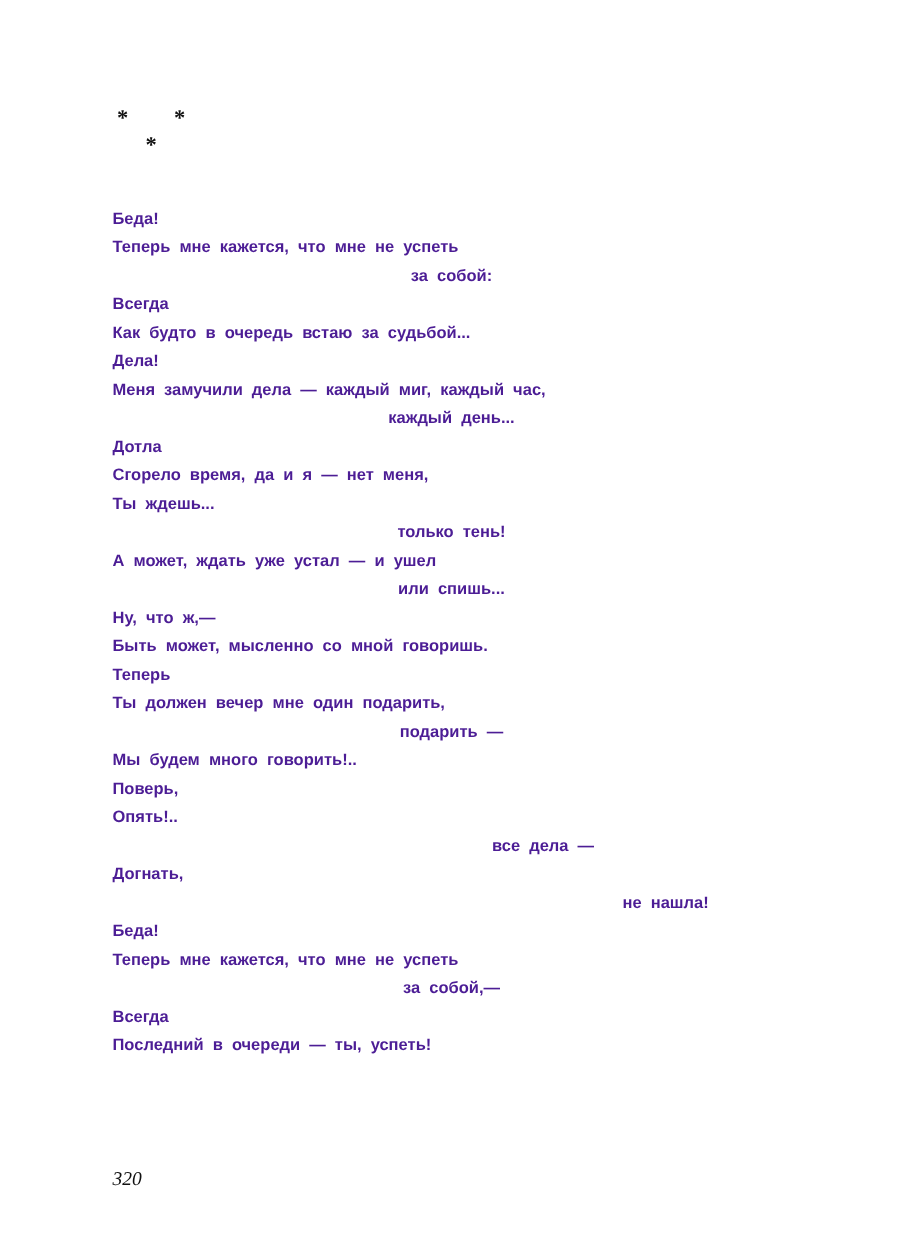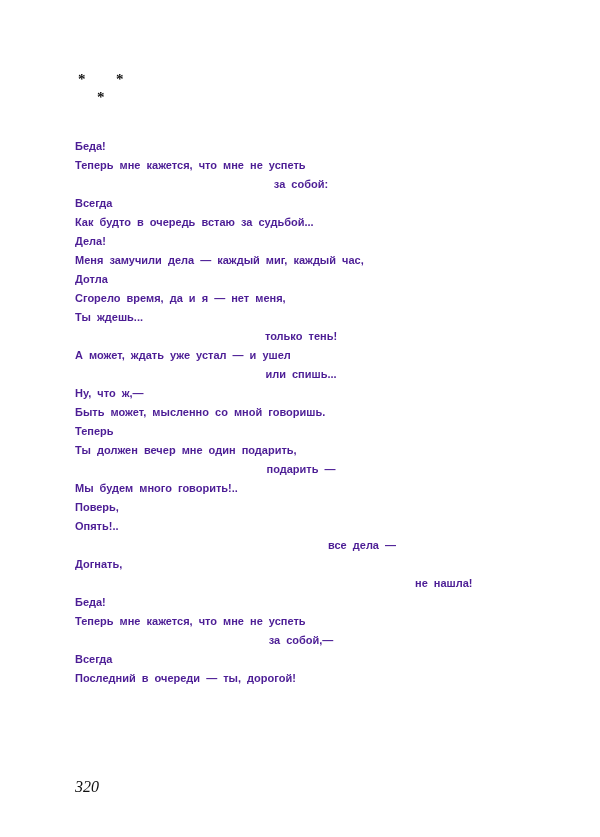--- a/index.html
+++ b/index.html
@@ -3,40 +3,41 @@
 <meta charset="utf-8">
 <style>
   html, body { margin: 0; padding: 0; background: #ffffff; }
   body { width: 600px; height: 837px; position: relative; overflow: hidden; }
   .page { position: absolute; left: 0; top: 0; width: 600px; height: 837px; background: #ffffff; }
   .stars { position: absolute; left: 78px; top: 72px; width: 50px; height: 40px; }
   .star { position: absolute; font-family: "Liberation Serif", serif; font-weight: bold; font-size: 15px; color: #111; line-height: 1; }
   .poem { position: absolute; left: 75px; top: 137px; width: 452px; }
   .line { font-family: Liberation Sans, sans-serif; font-weight: bold; font-size: 11px; color: #4c1d95; line-height: 19px; height: 19px; white-space: pre; word-spacing: 3px; }
   .line.right { text-align: center; }
-  .page-number { position: absolute; left: 75px; top: 778px; font-family: "Liberation Serif", serif; font-style: italic; font-size: 16px; color: #111; }
+  .page-number { position: absolute; left: 75px; top: 778px; font-family: "Liberation Serif", serif; font-style: italic; font-size: 13px; color: #111; }
 </style>
 </head>
 <body>
 
 <div class="page">
   <div class="stars">
     <span class="star" style="left:0px; top:0px;">*</span>
     <span class="star" style="left:38px; top:0px;">*</span>
     <span class="star" style="left:19px; top:18px;">*</span>
   </div>
 
   <div class="poem" id="poem">
       <div class="line">Беда!</div>
       <div class="line">Теперь мне кажется, что мне не успеть</div>
       <div class="line right">за собой:</div>
       <div class="line">Всегда</div>
       <div class="line">Как будто в очередь встаю за судьбой...</div>
       <div class="line">Дела!</div>
       <div class="line">Меня замучили дела — каждый миг, каждый час,</div>
+      <div class="line right">каждый день...</div>
       <div class="line">Дотла</div>
       <div class="line">Сгорело время, да и я — нет меня,</div>
       <div class="line">Ты ждешь...</div>
       <div class="line right">только тень!</div>
       <div class="line">А может, ждать уже устал — и ушел</div>
       <div class="line right">или спишь...</div>
       <div class="line">Ну, что ж,—</div>
       <div class="line">Быть может, мысленно со мной говоришь.</div>
       <div class="line">Теперь</div>
       <div class="line">Ты должен вечер мне один подарить,</div>
@@ -44,17 +45,17 @@
       <div class="line">Мы будем много говорить!..</div>
       <div class="line">Поверь,</div>
       <div class="line">Опять!..</div>
       <div class="line" style="padding-left: 253px;">все дела —</div>
       <div class="line">Догнать,</div>
       <div class="line" style="padding-left: 340px;">не нашла!</div>
       <div class="line">Беда!</div>
       <div class="line">Теперь мне кажется, что мне не успеть</div>
       <div class="line right">за собой,—</div>
       <div class="line">Всегда</div>
-      <div class="line">Последний в очереди — ты, дорогой!</div>
+      <div class="line">Последний в очереди — ты, успеть!</div>
     </div>
 
   <div class="page-number">320</div>
 </div>
 
 </body></html>

